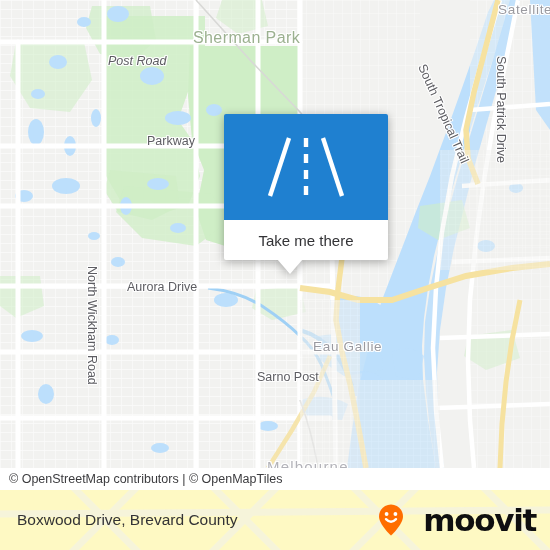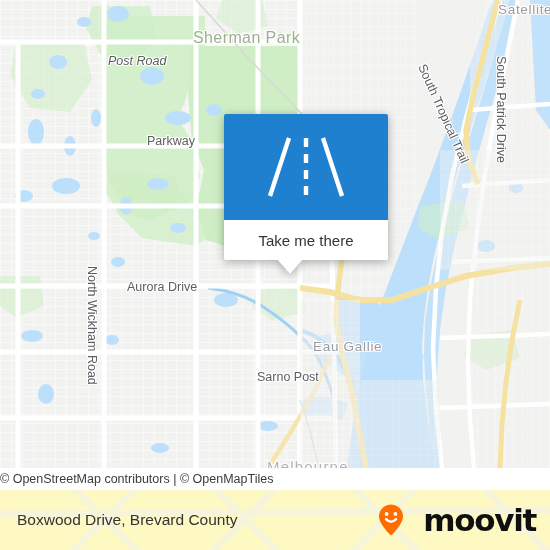--- a/index.html
+++ b/index.html
@@ -58,21 +58,21 @@
     border-right:13px solid transparent;
     border-top:15px solid #ffffff;
   }
 
   
   .attrib{
     position:absolute;left:0;top:468px;width:550px;height:22px;
     background:rgba(255,255,255,.88);
     display:flex;align-items:center;
   }
-  .attrib span{font-size:12.5px;color:#3b3b3e;}
+  .attrib span{font-size:12.5px;color:#3b3b3e;padding-left:9px;}
 
   
   .footer{
     position:absolute;left:0;top:490px;width:550px;height:60px;
     background:#fef9c3;overflow:hidden;
   }
   .footer-watermark{position:absolute;left:0;top:-6px;opacity:.55;}
   .footer-title{
     position:absolute;left:17px;top:50%;transform:translateY(-50%);
     font-size:15.5px;color:#333336;white-space:nowrap;

